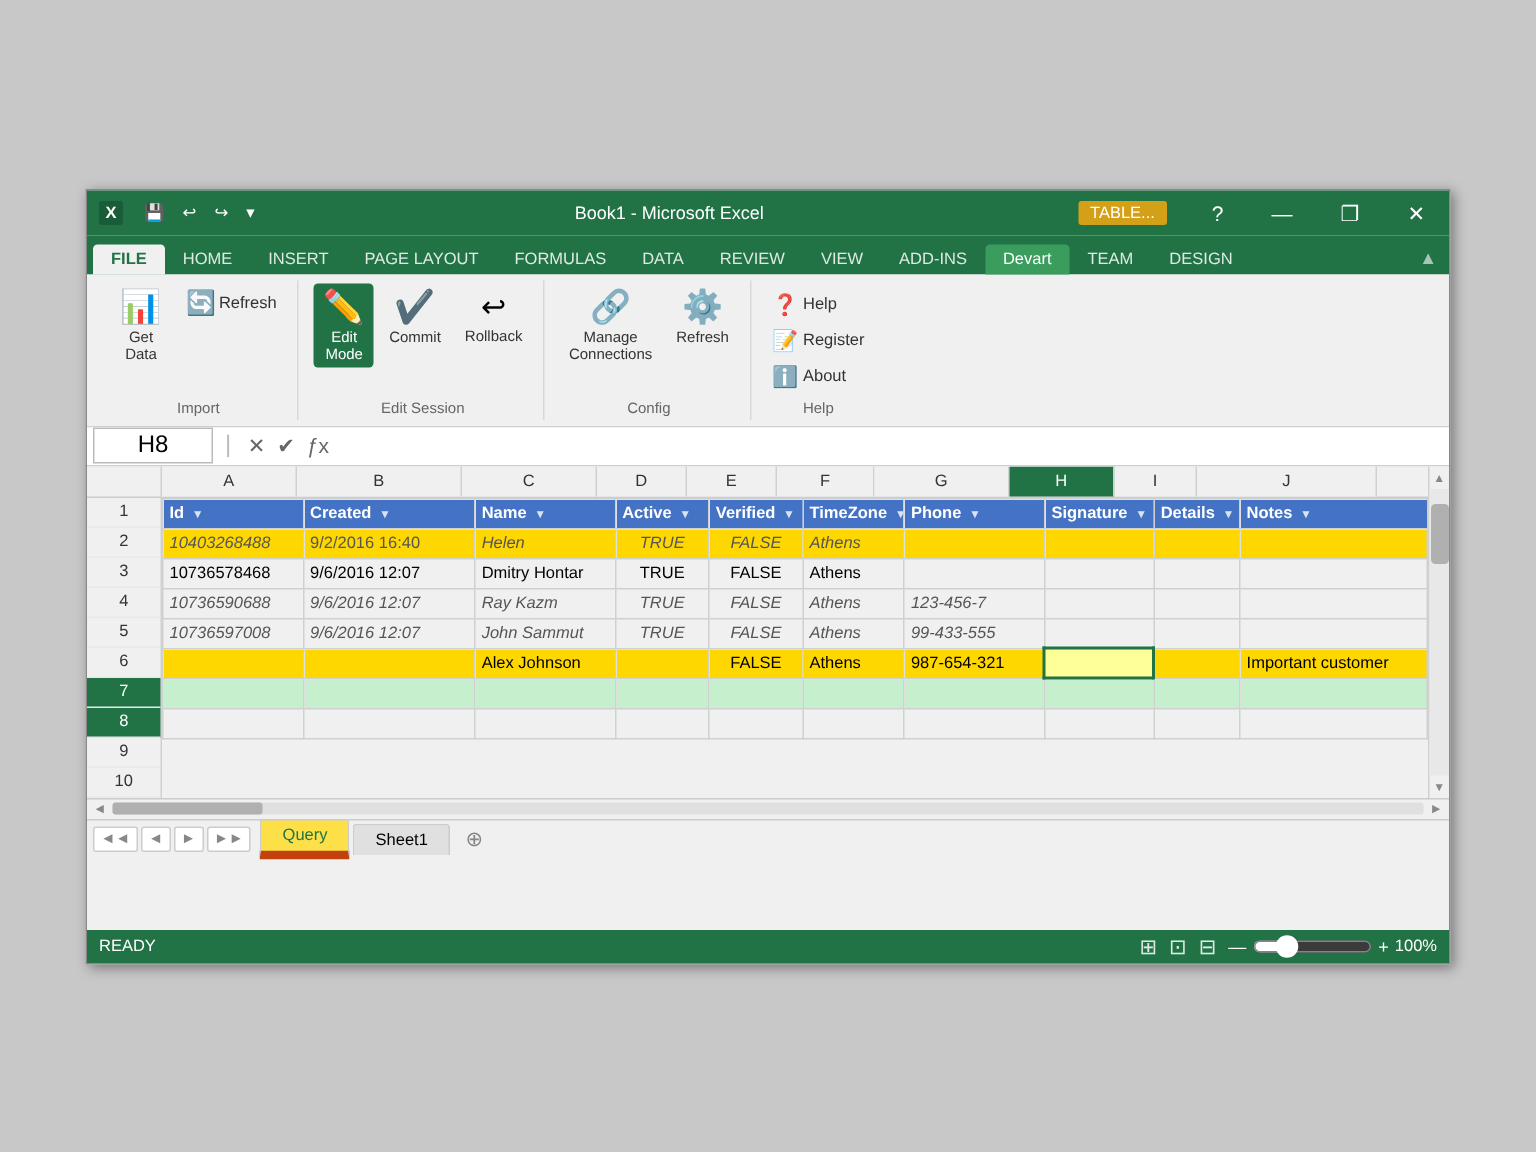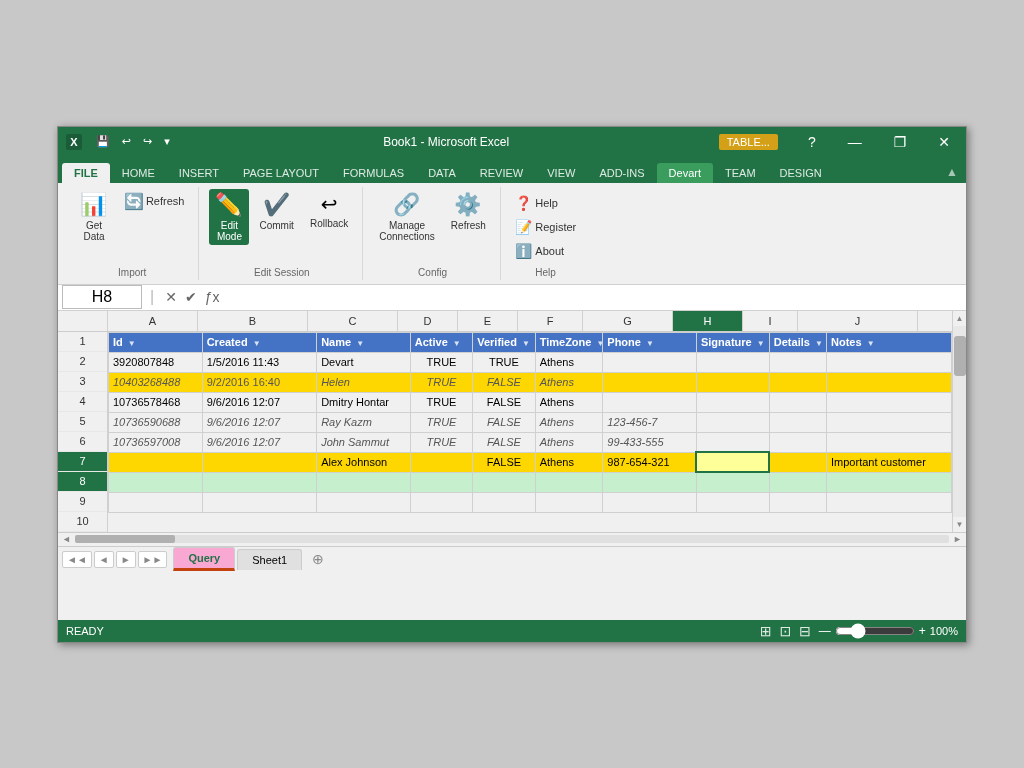--- a/index.html
+++ b/index.html
@@ -53,21 +53,21 @@
     table.grid td { height: 20px; border: 1px solid #d0d0d0; padding: 0 4px; font-size: 11px; white-space: nowrap; overflow: hidden; }
     .header-row td { background: #4472c4; color: white; font-weight: 600; position: relative; }
     .header-row td .filter-arrow { font-size: 8px; margin-left: 2px; color: rgba(255,255,255,0.8); }
     td.center { text-align: center; }
 
     
     .sheet-tabs { display: flex; align-items: center; background: #f0f0f0; border-top: 1px solid #ccc; height: 26px; padding: 0 4px; gap: 0; }
     .sheet-nav { display: flex; gap: 2px; margin-right: 6px; }
     .sheet-nav-btn { font-size: 10px; color: #888; cursor: pointer; padding: 2px 4px; border: 1px solid #ccc; background: white; border-radius: 2px; }
     .sheet-tab { padding: 4px 14px; font-size: 11px; cursor: pointer; border: 1px solid #ccc; border-bottom: none; background: #e0e0e0; margin-right: 2px; border-radius: 3px 3px 0 0; }
-    .sheet-tab.active { background: #f9a8d4; color: #217346; font-weight: 700; border-bottom: 3px solid #c2410c; }
+    .sheet-tab.active { background: #fde047; color: #217346; font-weight: 400; border-bottom: 6px solid #c2410c; }
     .sheet-tab-add { padding: 2px 8px; font-size: 14px; color: #888; cursor: pointer; }
 
     
     .status-bar { display: flex; align-items: center; background: #217346; color: white; height: 22px; padding: 0 8px; font-size: 11px; margin-top: 48px; }
     .status-left { flex: 1; }
     .status-right { display: flex; align-items: center; gap: 8px; }
     .view-btn { font-size: 14px; cursor: pointer; opacity: 0.85; }
     .zoom-control { display: flex; align-items: center; gap: 4px; }
     .zoom-slider { width: 80px; accent-color: white; }
 
@@ -255,32 +255,20 @@
                 <td>Name <span class="filter-arrow">▼</span></td>
                 <td>Active <span class="filter-arrow">▼</span></td>
                 <td>Verified <span class="filter-arrow">▼</span></td>
                 <td>TimeZone <span class="filter-arrow">▼</span></td>
                 <td>Phone <span class="filter-arrow">▼</span></td>
                 <td>Signature <span class="filter-arrow">▼</span></td>
                 <td>Details <span class="filter-arrow">▼</span></td>
                 <td>Notes <span class="filter-arrow">▼</span></td>
               </tr>
 
-              <tr>
-                <td>3920807848</td>
-                <td>1/5/2016 11:43</td>
-                <td>Devart</td>
-                <td class="center">TRUE</td>
-                <td class="center">TRUE</td>
-                <td>Athens</td>
-                <td></td>
-                <td></td>
-                <td></td>
-                <td></td>
-              </tr>
 
 
               <tr style="background:#ffd700;">
                 <td style="font-style:italic;color:#555;">10403268488</td>
                 <td style="color:#555;">9/2/2016 16:40</td>
                 <td style="font-style:italic;color:#555;">Helen</td>
                 <td style="font-style:italic;color:#555;text-align:center;">TRUE</td>
                 <td style="font-style:italic;color:#555;text-align:center;">FALSE</td>
                 <td style="font-style:italic;color:#555;">Athens</td>
                 <td></td>

